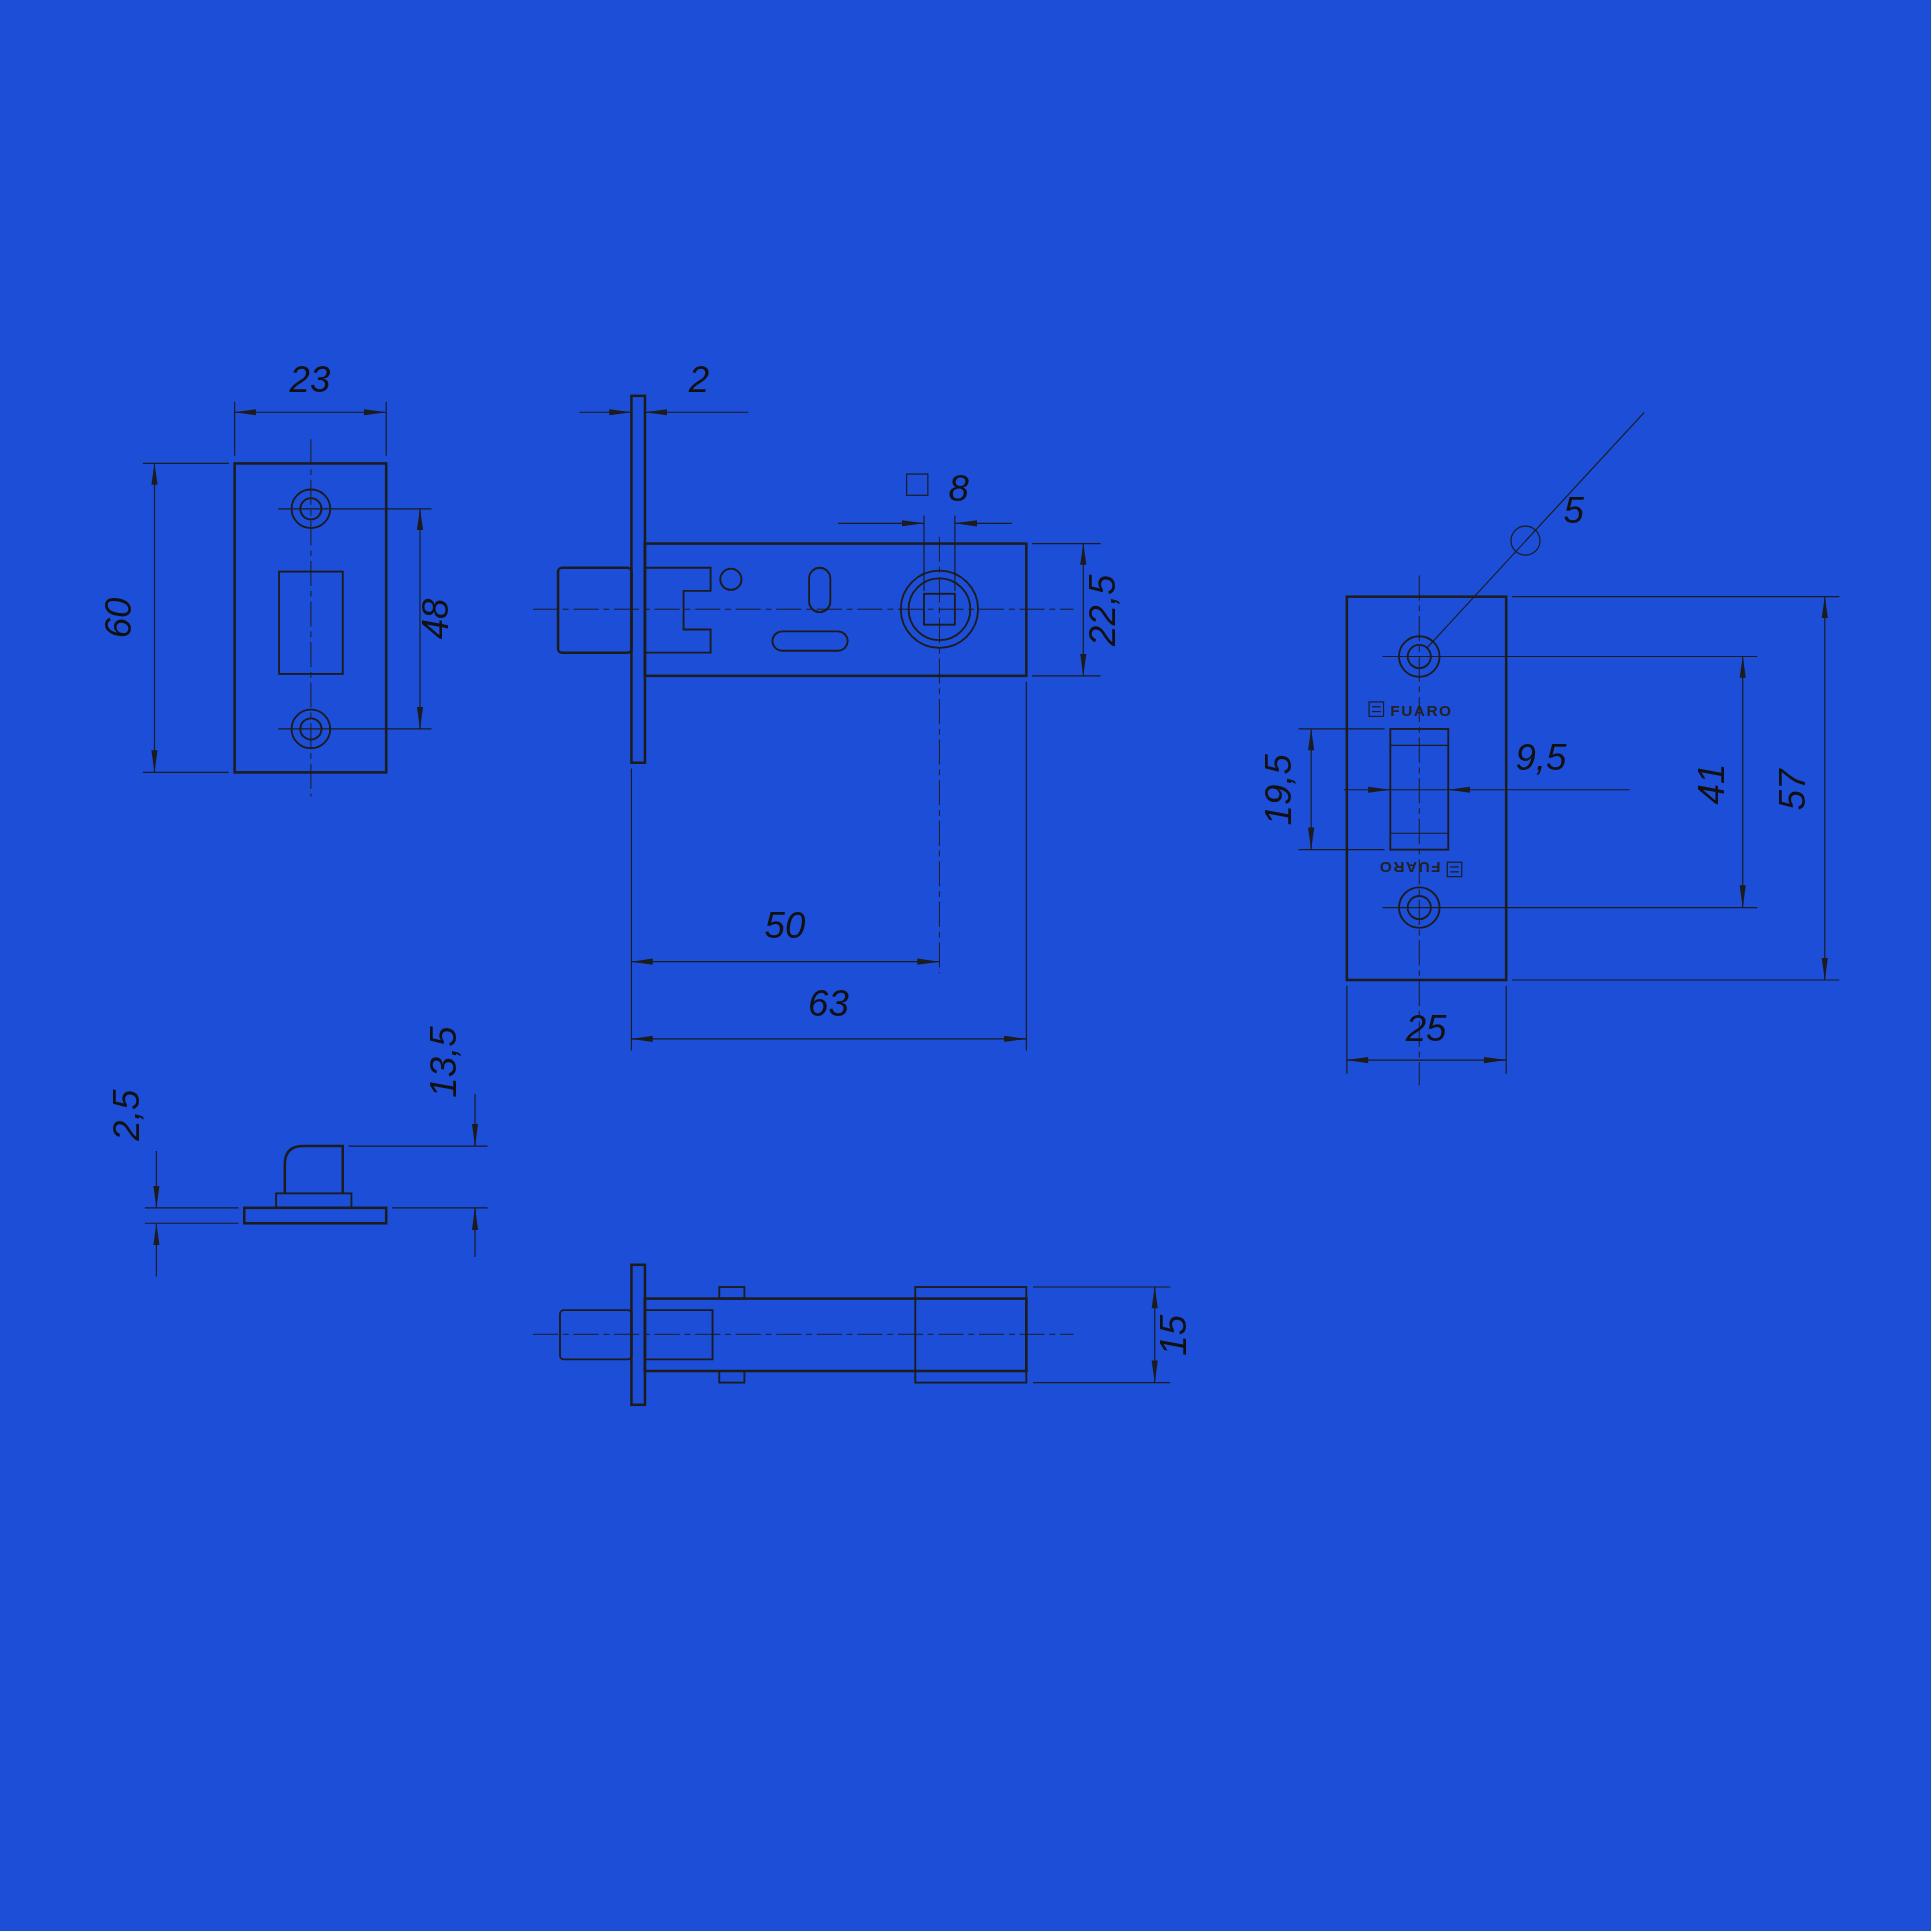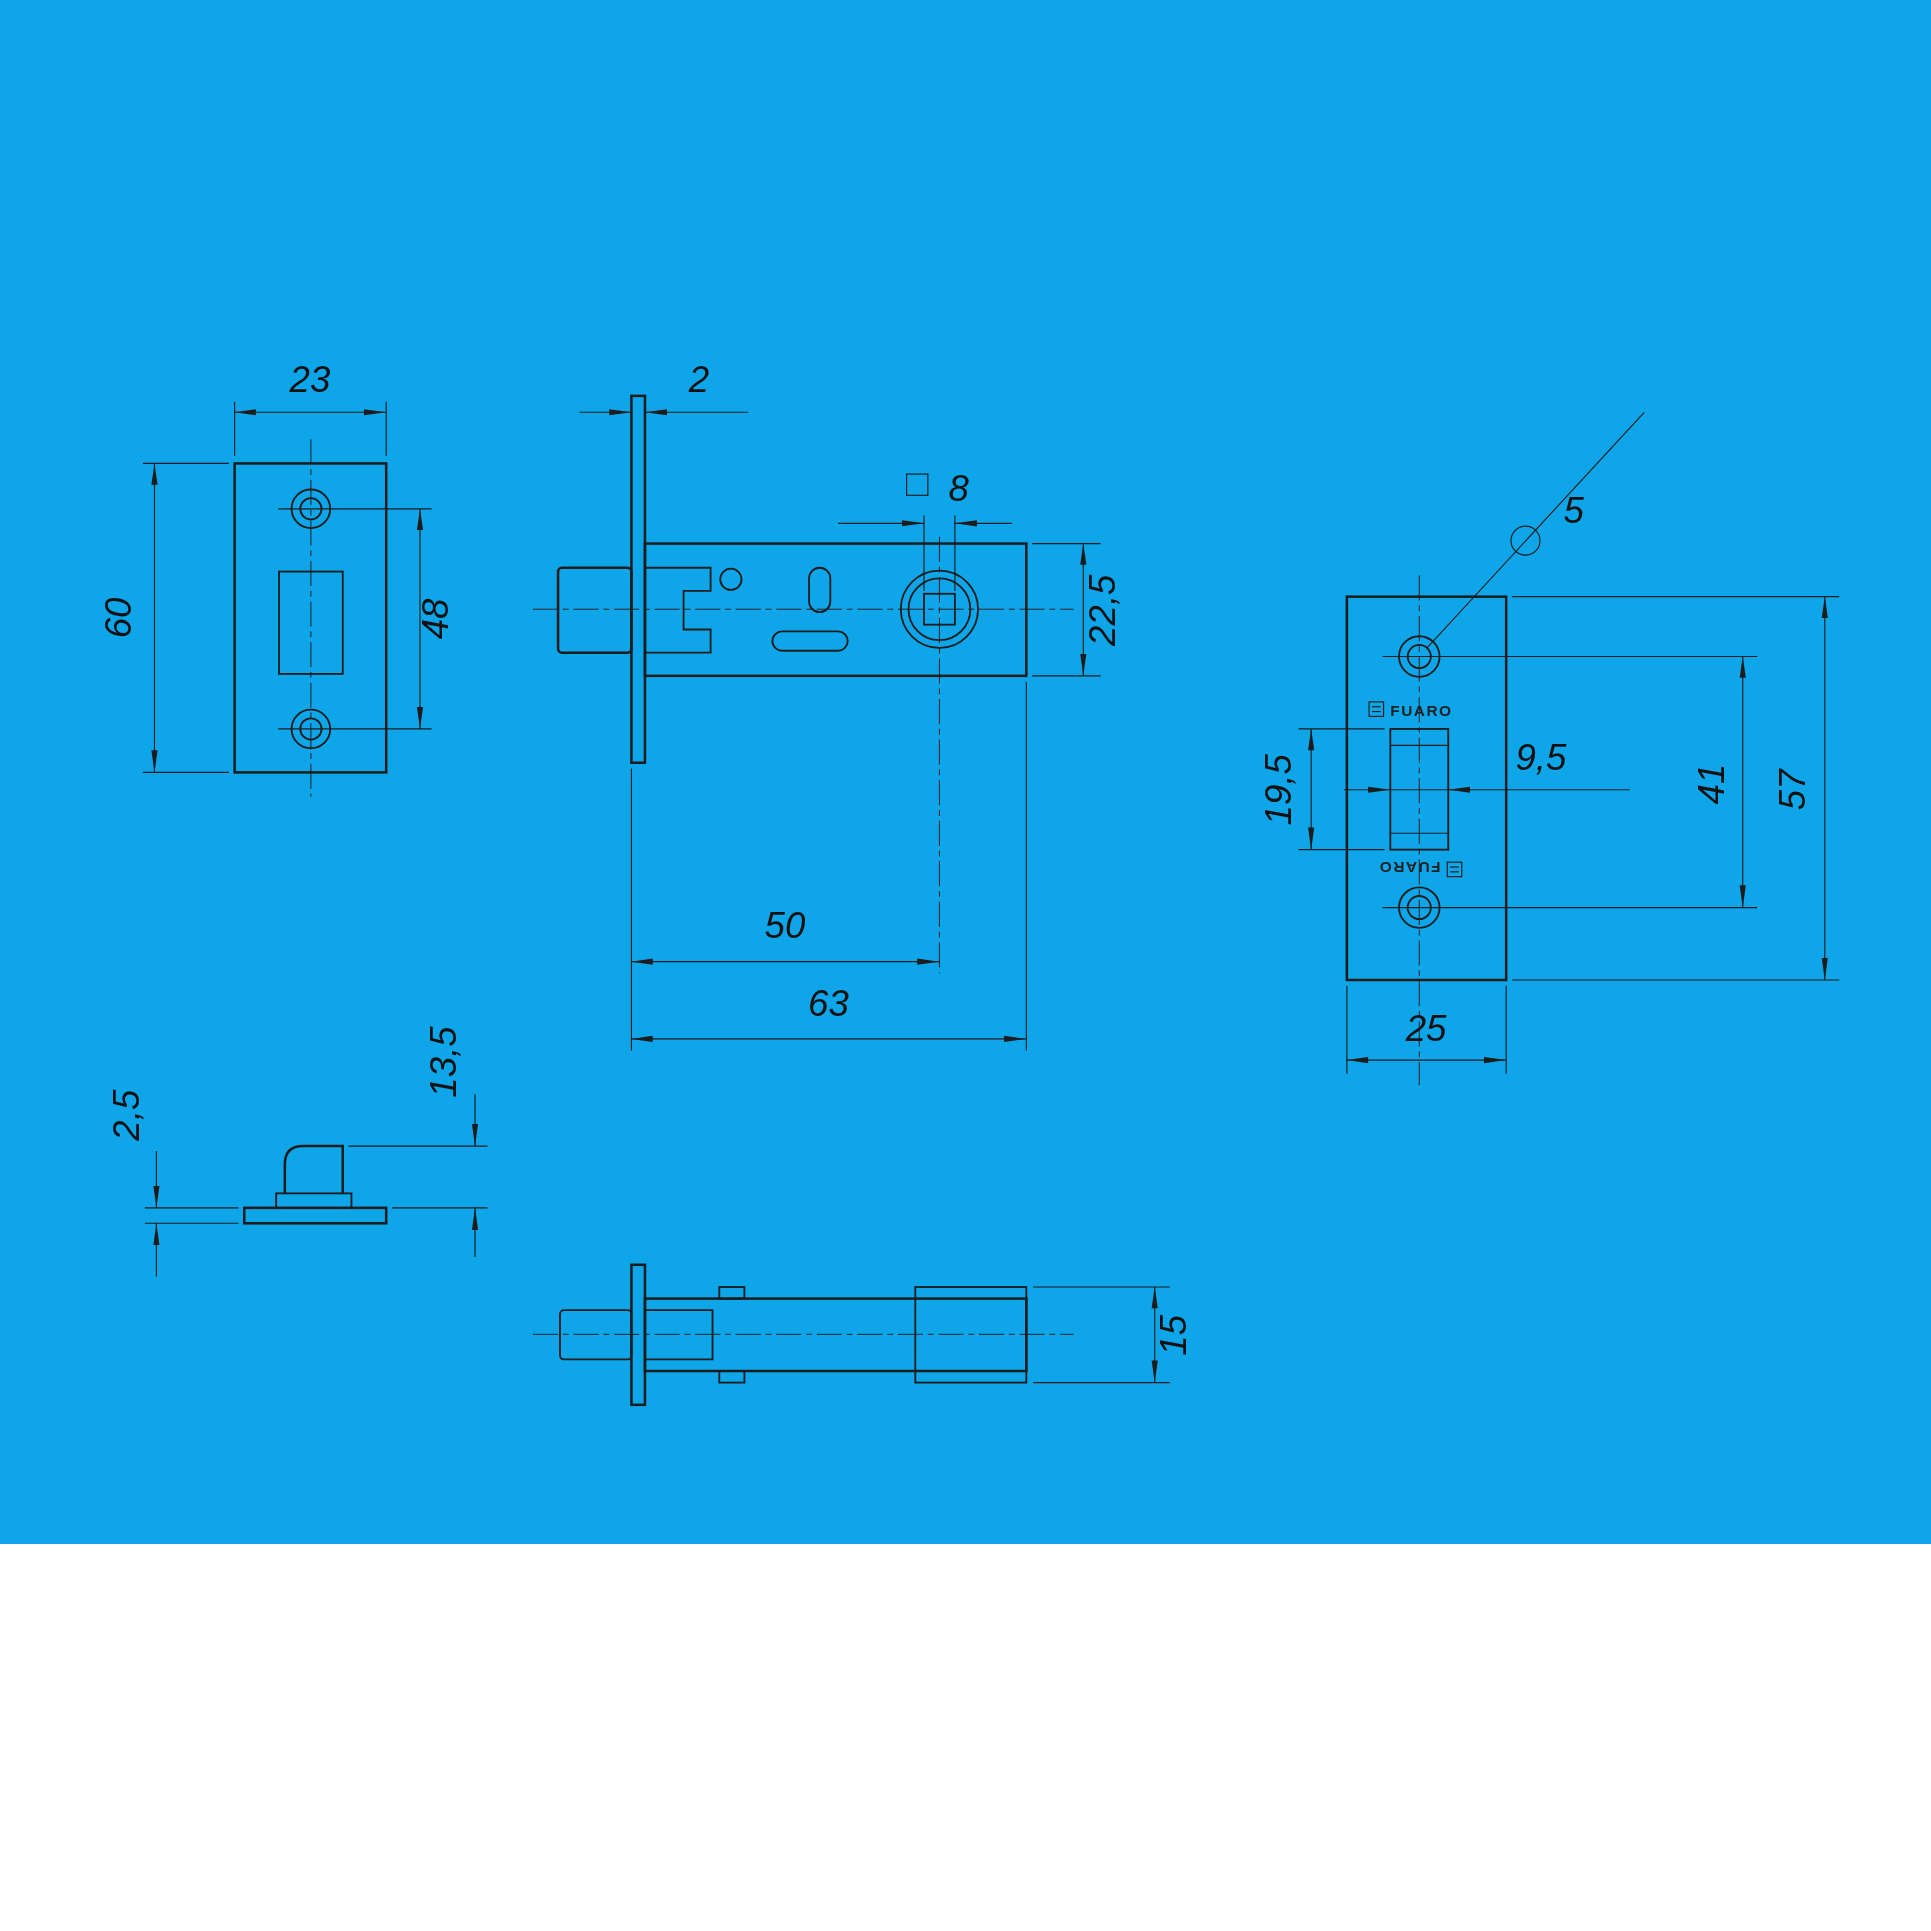--- a/index.html
+++ b/index.html
@@ -1,19 +1,19 @@
 <!DOCTYPE html>
 <html><head>
 <meta charset="utf-8">
 <style>
   html,body { margin:0; padding:0; background:#ffffff; }
   .stage {
     position:relative;
-    width:1931px; height:1544px;
-    background:#0ea5e9;
+    width:1931px; height:1931px;
+    background:#1d4ed8;
     font-family:"Liberation Sans", sans-serif;
   }
   svg { position:absolute; inset:0; }
   
   .o  { fill:none; stroke:#1c1c1c; stroke-width:2.6; }   
   .o2 { fill:none; stroke:#1c1c1c; stroke-width:1.9; }   
   .t  { fill:none; stroke:#1c1c1c; stroke-width:1.2; }   
   .cl { fill:none; stroke:#1c1c1c; stroke-width:1;  stroke-dasharray:26 5 6 5; } 
   .dim{ fill:none; stroke:#1c1c1c; stroke-width:1.2; }   
   text.d    { font-family:"Liberation Sans",sans-serif; font-style:italic; font-size:38px; fill:#111; text-anchor:middle; }

